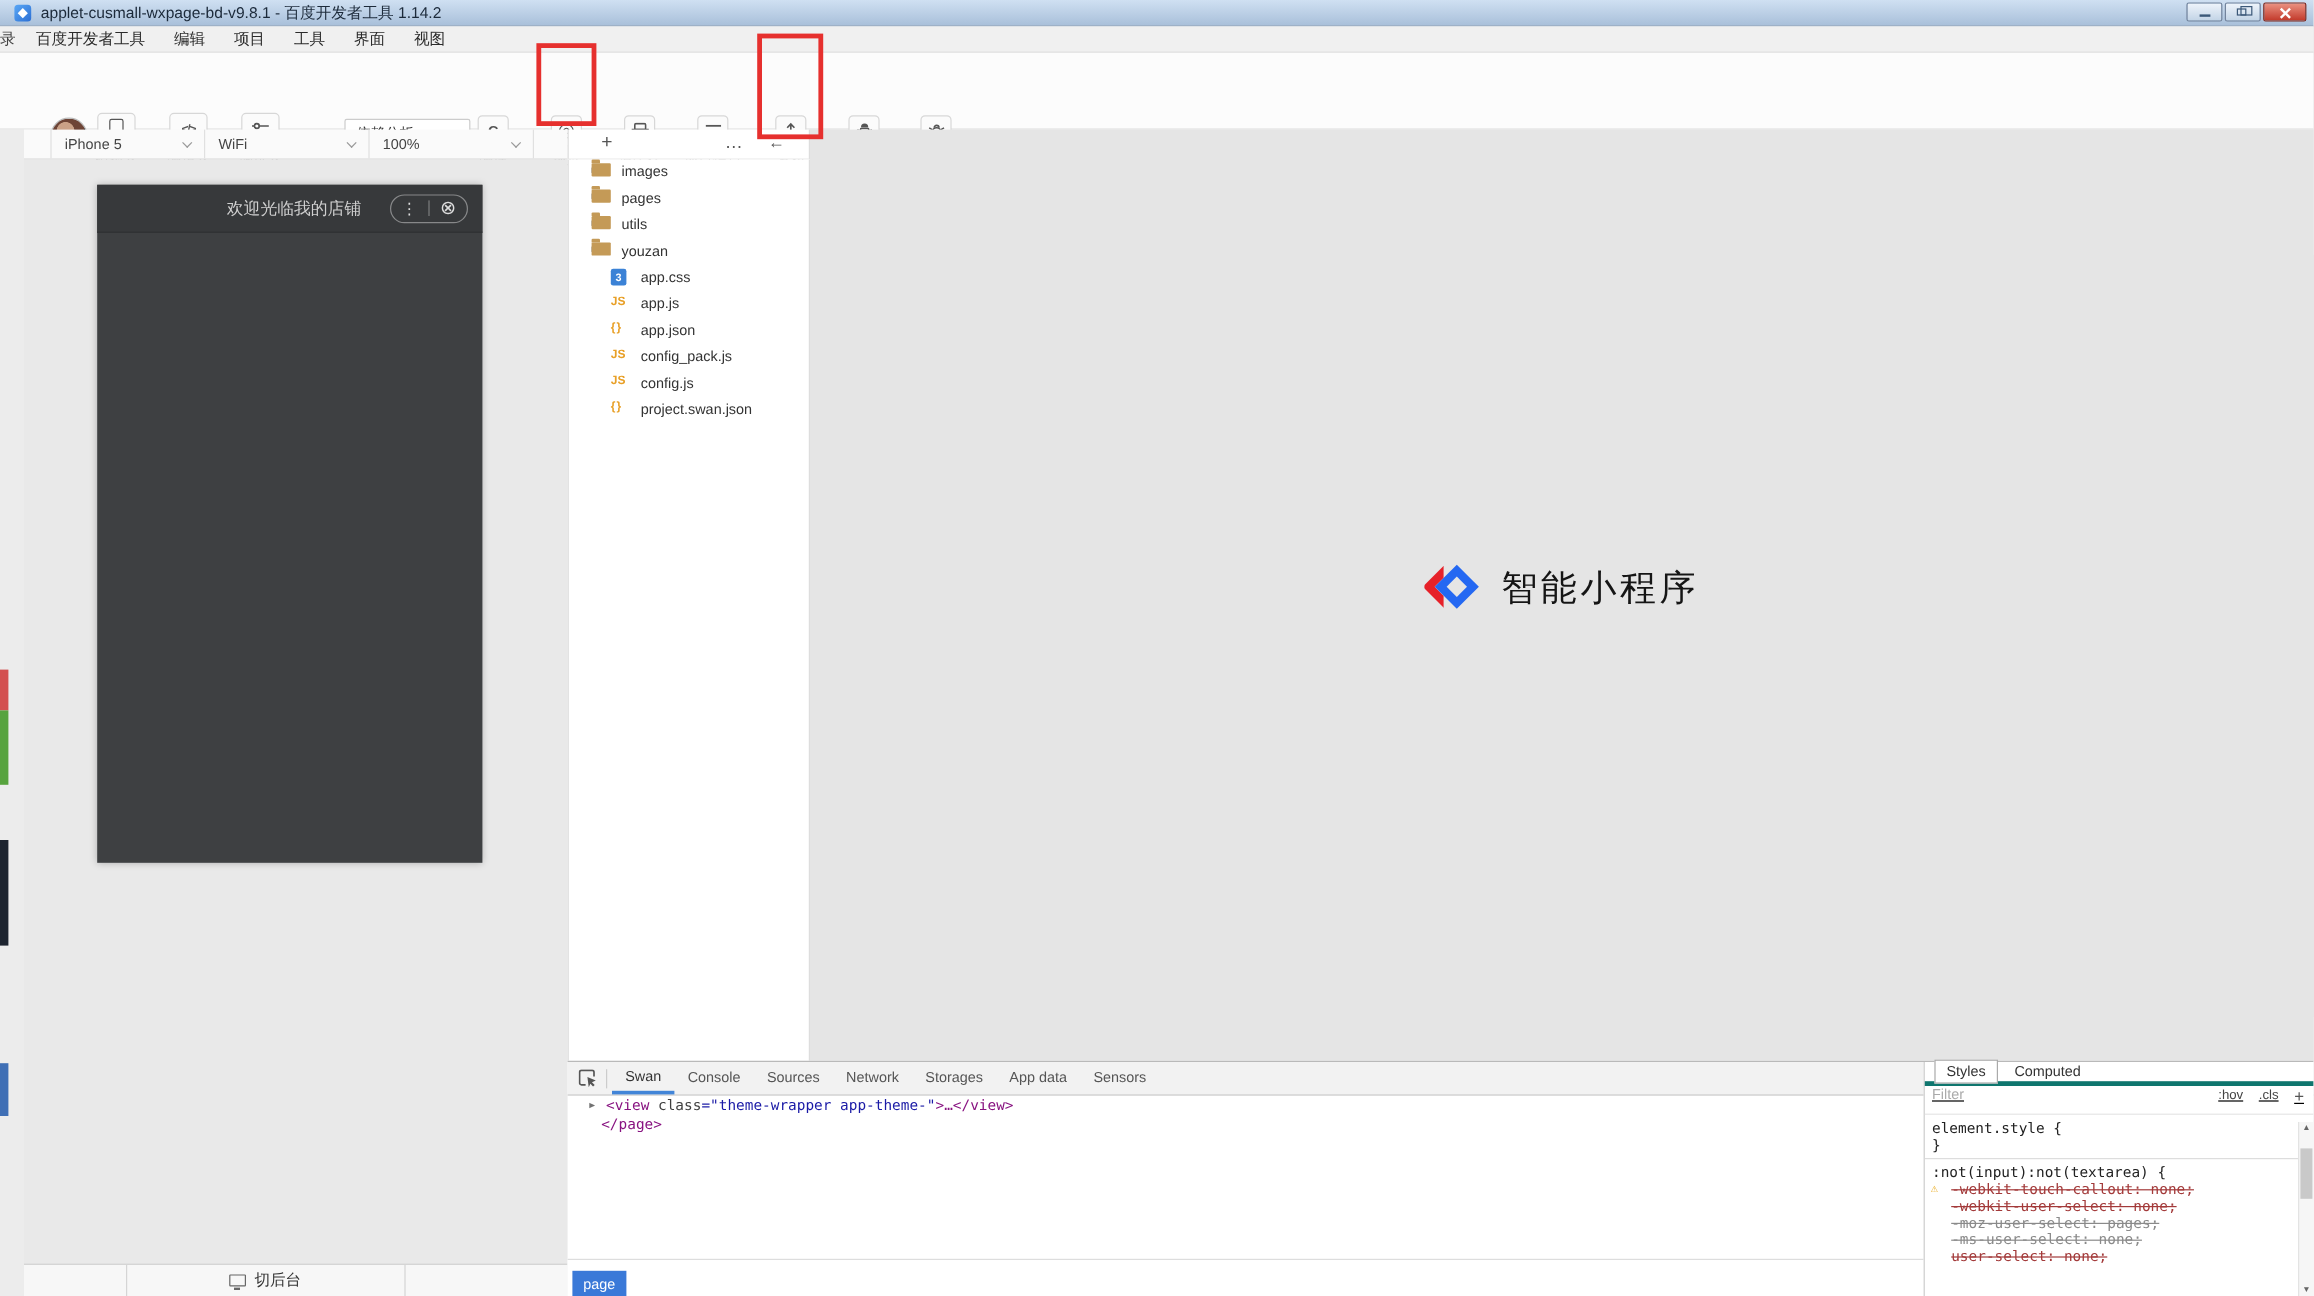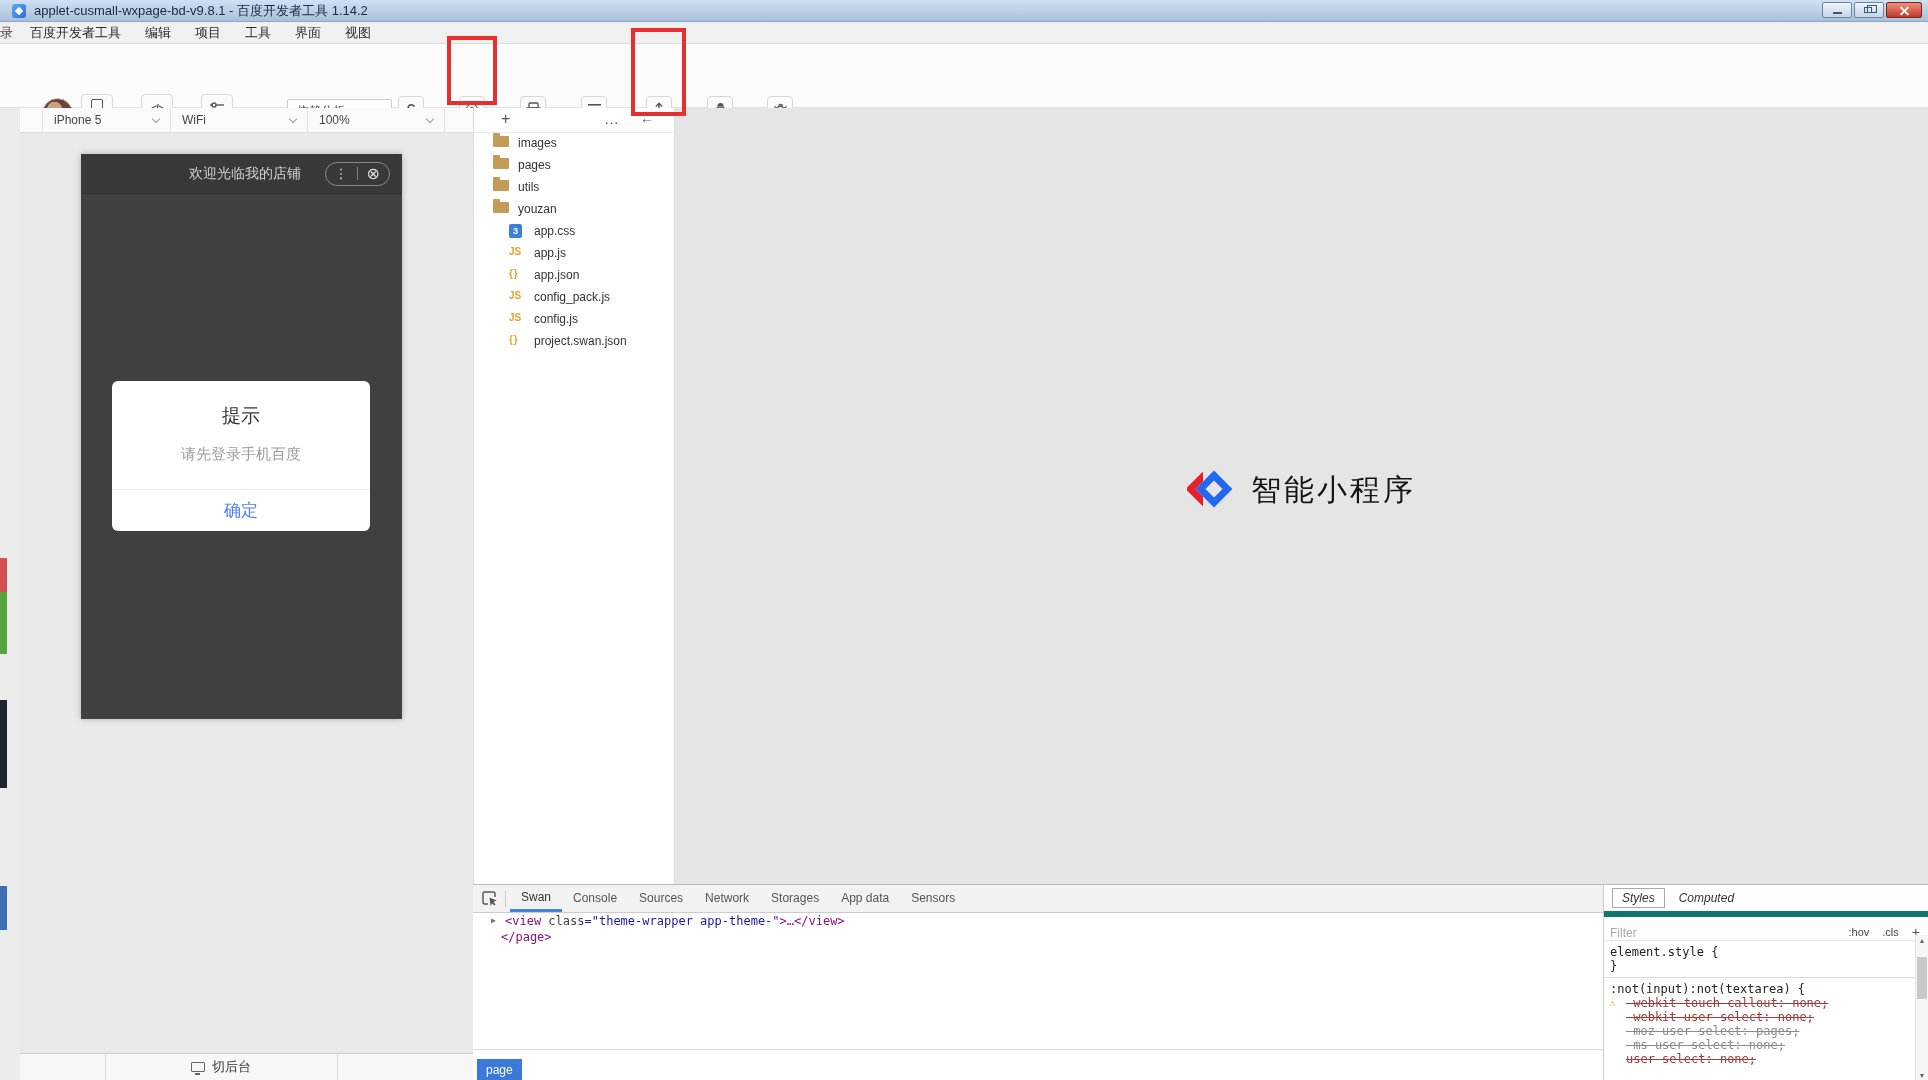--- a/index.html
+++ b/index.html
@@ -156,25 +156,25 @@
   .el-expander { position:absolute; left:18px; top:0; color:#727272; font-size:8px; }
   .tok-tag { color:#881280; } .tok-attr { color:#404040; } .tok-val { color:#1a1aa6; }
   .tok-eq { color:#777; font-style:italic; }
   .crumbbar { position:absolute; left:0; top:164px; width:1130px; height:32px; background:#fff;
     border-top:1px solid #ddd; }
   .crumb-sel { position:absolute; left:4px; top:9px; height:23px; background:#3a79d8; color:#fff;
     font-size:12px; line-height:23px; padding:0 9px; }
 
   .dt-styles { position:absolute; left:1130px; top:0; width:325px; height:196px; background:#fff;
     border-left:1px solid #ccc; }
-  .st-tabs { height:32px; border-bottom:6px solid #0f766e; display:flex; align-items:center;
-    font-size:12px; color:#333;font-style:italic; }
+  .st-tabs { height:20px; border-bottom:4px solid #0f766e; display:flex; align-items:center;
+    font-size:12px; color:#333; }
   .st-tab-active { margin-left:8px; padding:2px 9px; border:1px solid #aaa; background:#fff; }
   .st-tab { margin-left:5px; padding:2px 9px; }
-  .st-filterrow { height:24px; border-bottom:1px solid #e5e5e5; display:flex; align-items:flex-end; }
+  .st-filterrow { height:24px; border-bottom:1px solid #e5e5e5; display:flex; align-items:flex-start;text-decoration:underline; }
   .st-filter { border:none; outline:none; font-size:12px; color:#444; margin-left:6px; width:140px; }
   .st-filter::placeholder { color:#aaa; }
   .st-right { margin-left:auto; display:flex; align-items:center; gap:13px; font-size:11px;
     color:#444; padding-right:8px; }
   .st-add { font-size:14px; color:#555; }
   .st-content { font-family:"DejaVu Sans Mono", monospace; font-size:12px; color:#222;
     padding:4px 16px 0 6px; line-height:14px; }
   .st-sep { border-top:1px solid #ddd; margin:4px -6px 4px -6px; }
   .st-prop { padding-left:16px; position:relative; white-space:nowrap; }
   .st-prop .warn { position:absolute; left:-1px; top:0; color:#e8a818; font-size:10px; font-style:normal; }
@@ -349,26 +349,20 @@
 <div class="simpanel">
   <div class="phone">
     <div class="phone-header">
       <span class="ph-title">欢迎光临我的店铺</span>
       <div class="ph-pill">
         <span class="dots">⋮</span>
         <span class="sep"></span>
         <span class="closer">⊗</span>
       </div>
     </div>
-    <div class="dialog">
-      <div class="dlg-title">提示</div>
-      <div class="dlg-msg">请先登录手机百度</div>
-      <div class="dlg-div"></div>
-      <div class="dlg-btn">确定</div>
-    </div>
   </div>
 </div>
 <div class="simfooter">
   <div class="sf-div" style="left:85px;"></div>
   <div class="sf-div" style="left:317px;"></div>
   <div class="sf-btn">
     <span class="monitor-ic"></span>
     <span>切后台</span>
   </div>
 </div>

